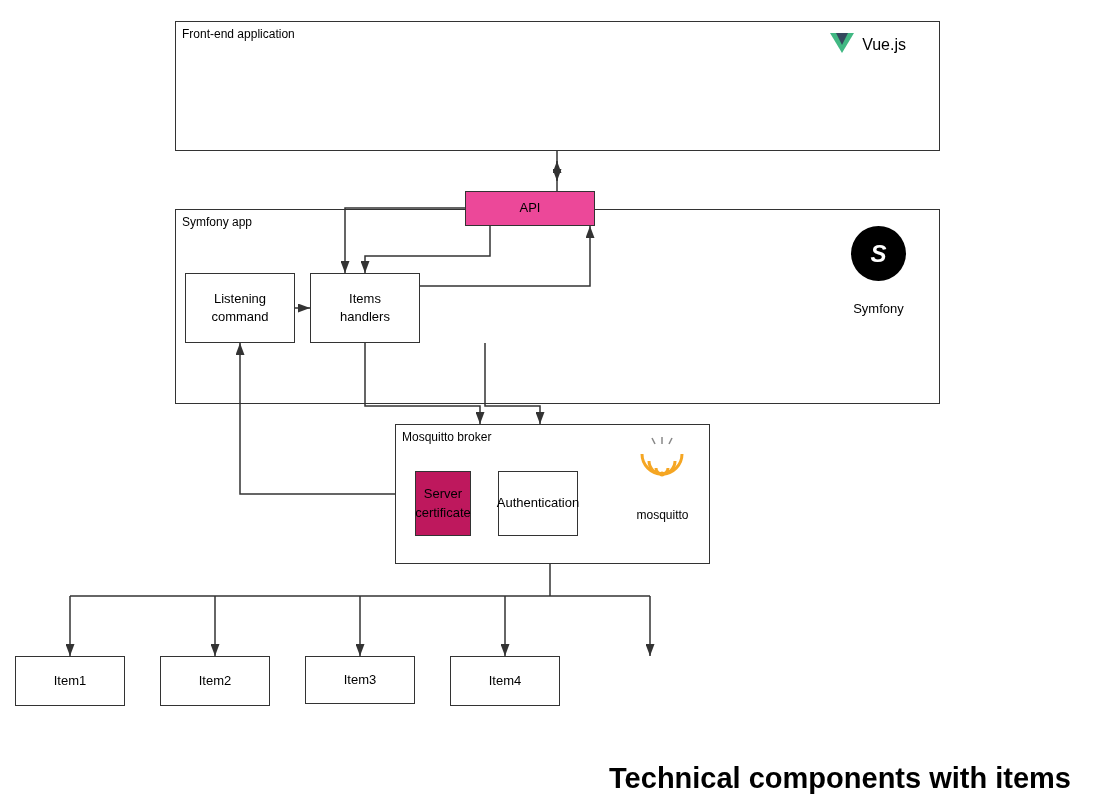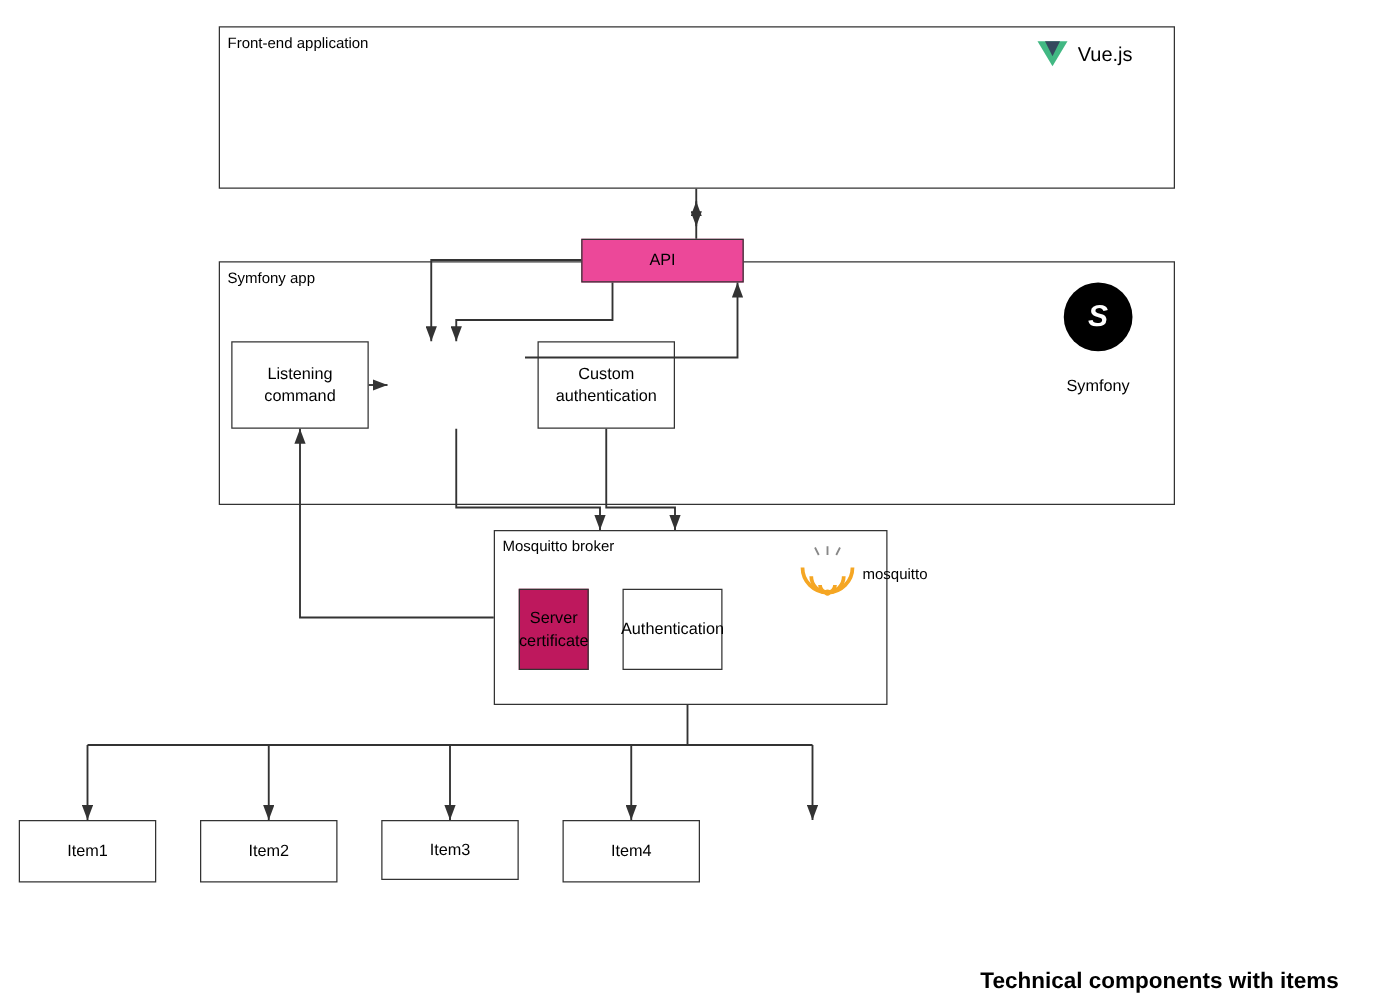--- a/index.html
+++ b/index.html
@@ -141,31 +141,32 @@
       align-items: center;
       font-size: 13px;
     }
 
     
     #mosquitto-logo {
       position: absolute;
       top: 420px;
       left: 635px;
       display: flex;
-      flex-direction: row;
+      flex-direction: column;
       align-items: center;
       font-size: 12px;
+      gap: 27px;
     }
 
     
     #page-title {
       position: absolute;
       bottom: 20px;
       right: 30px;
-      font-size: 18px;
+      font-size: 29px;
       font-weight: bold;
     }
 
     .arrow-marker {
       fill: #333;
     }
   </style>
 </head>
 <body>
 
@@ -195,24 +196,24 @@
   </div>
 
   <div class="box" id="api-box">
     <span>API</span>
   </div>
 
   <div class="box" id="listening-box">
     <span>Listening<br>command</span>
   </div>
 
-
-  <div class="box" id="custom-auth-box">
-    <span>Custom<br>authentication</span>
-  </div>
+  <div class="box" id="items-handlers-box">
+    <span>Items<br>handlers</span>
+  </div>
+
 
   <div class="box" id="mosquitto-box">
     <span class="box-label">Mosquitto broker</span>
   </div>
 
   <div id="mosquitto-logo">
 
     <svg width="55" height="45" viewBox="0 0 55 45">
 
       <g fill="none" stroke="#f5a623" stroke-width="3">

